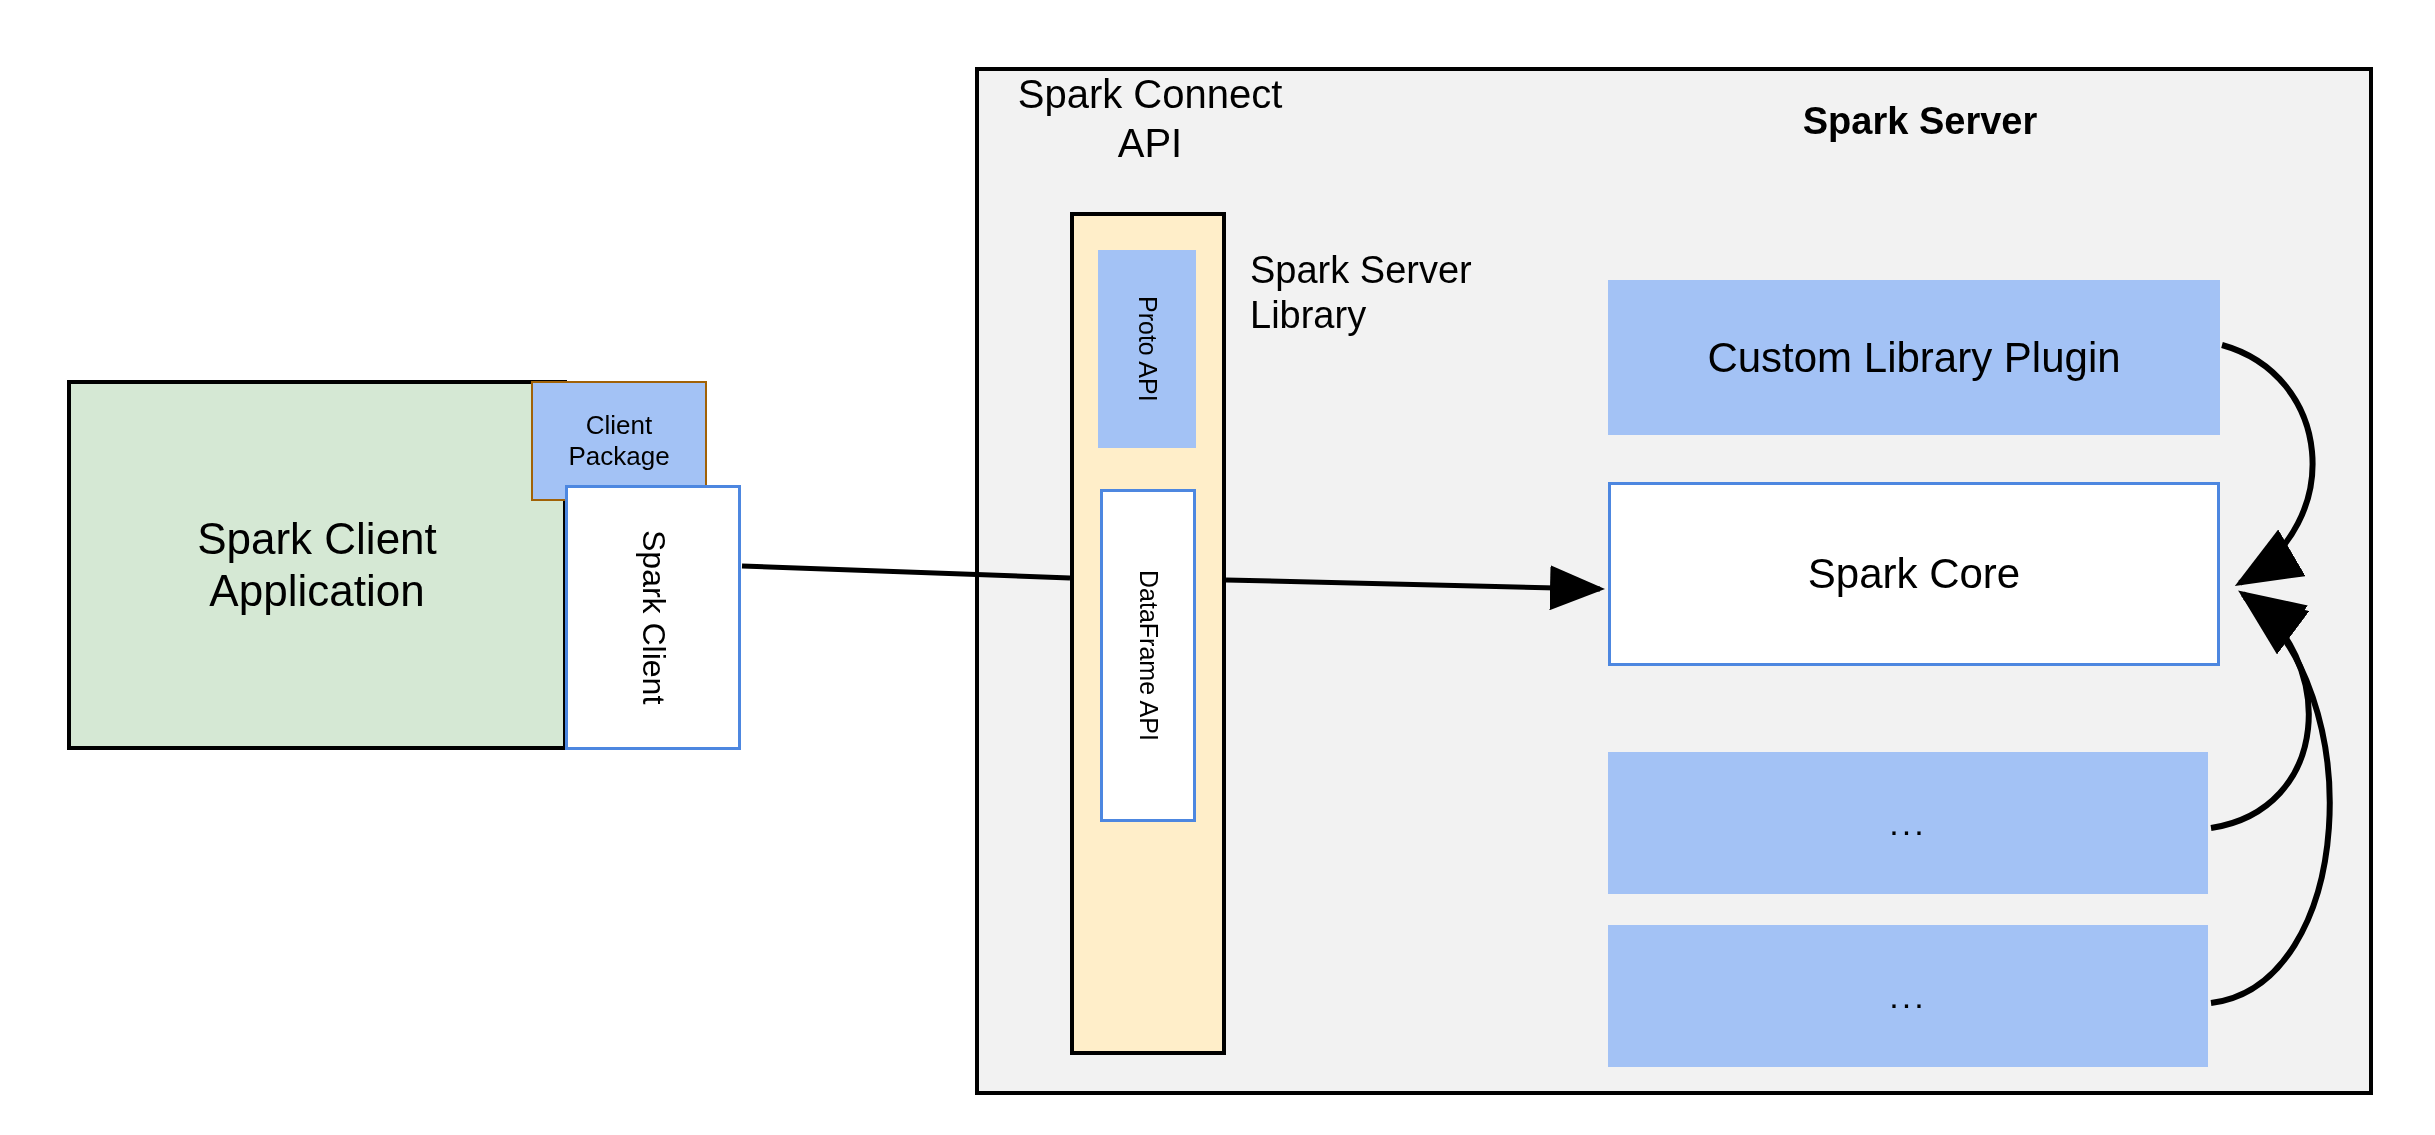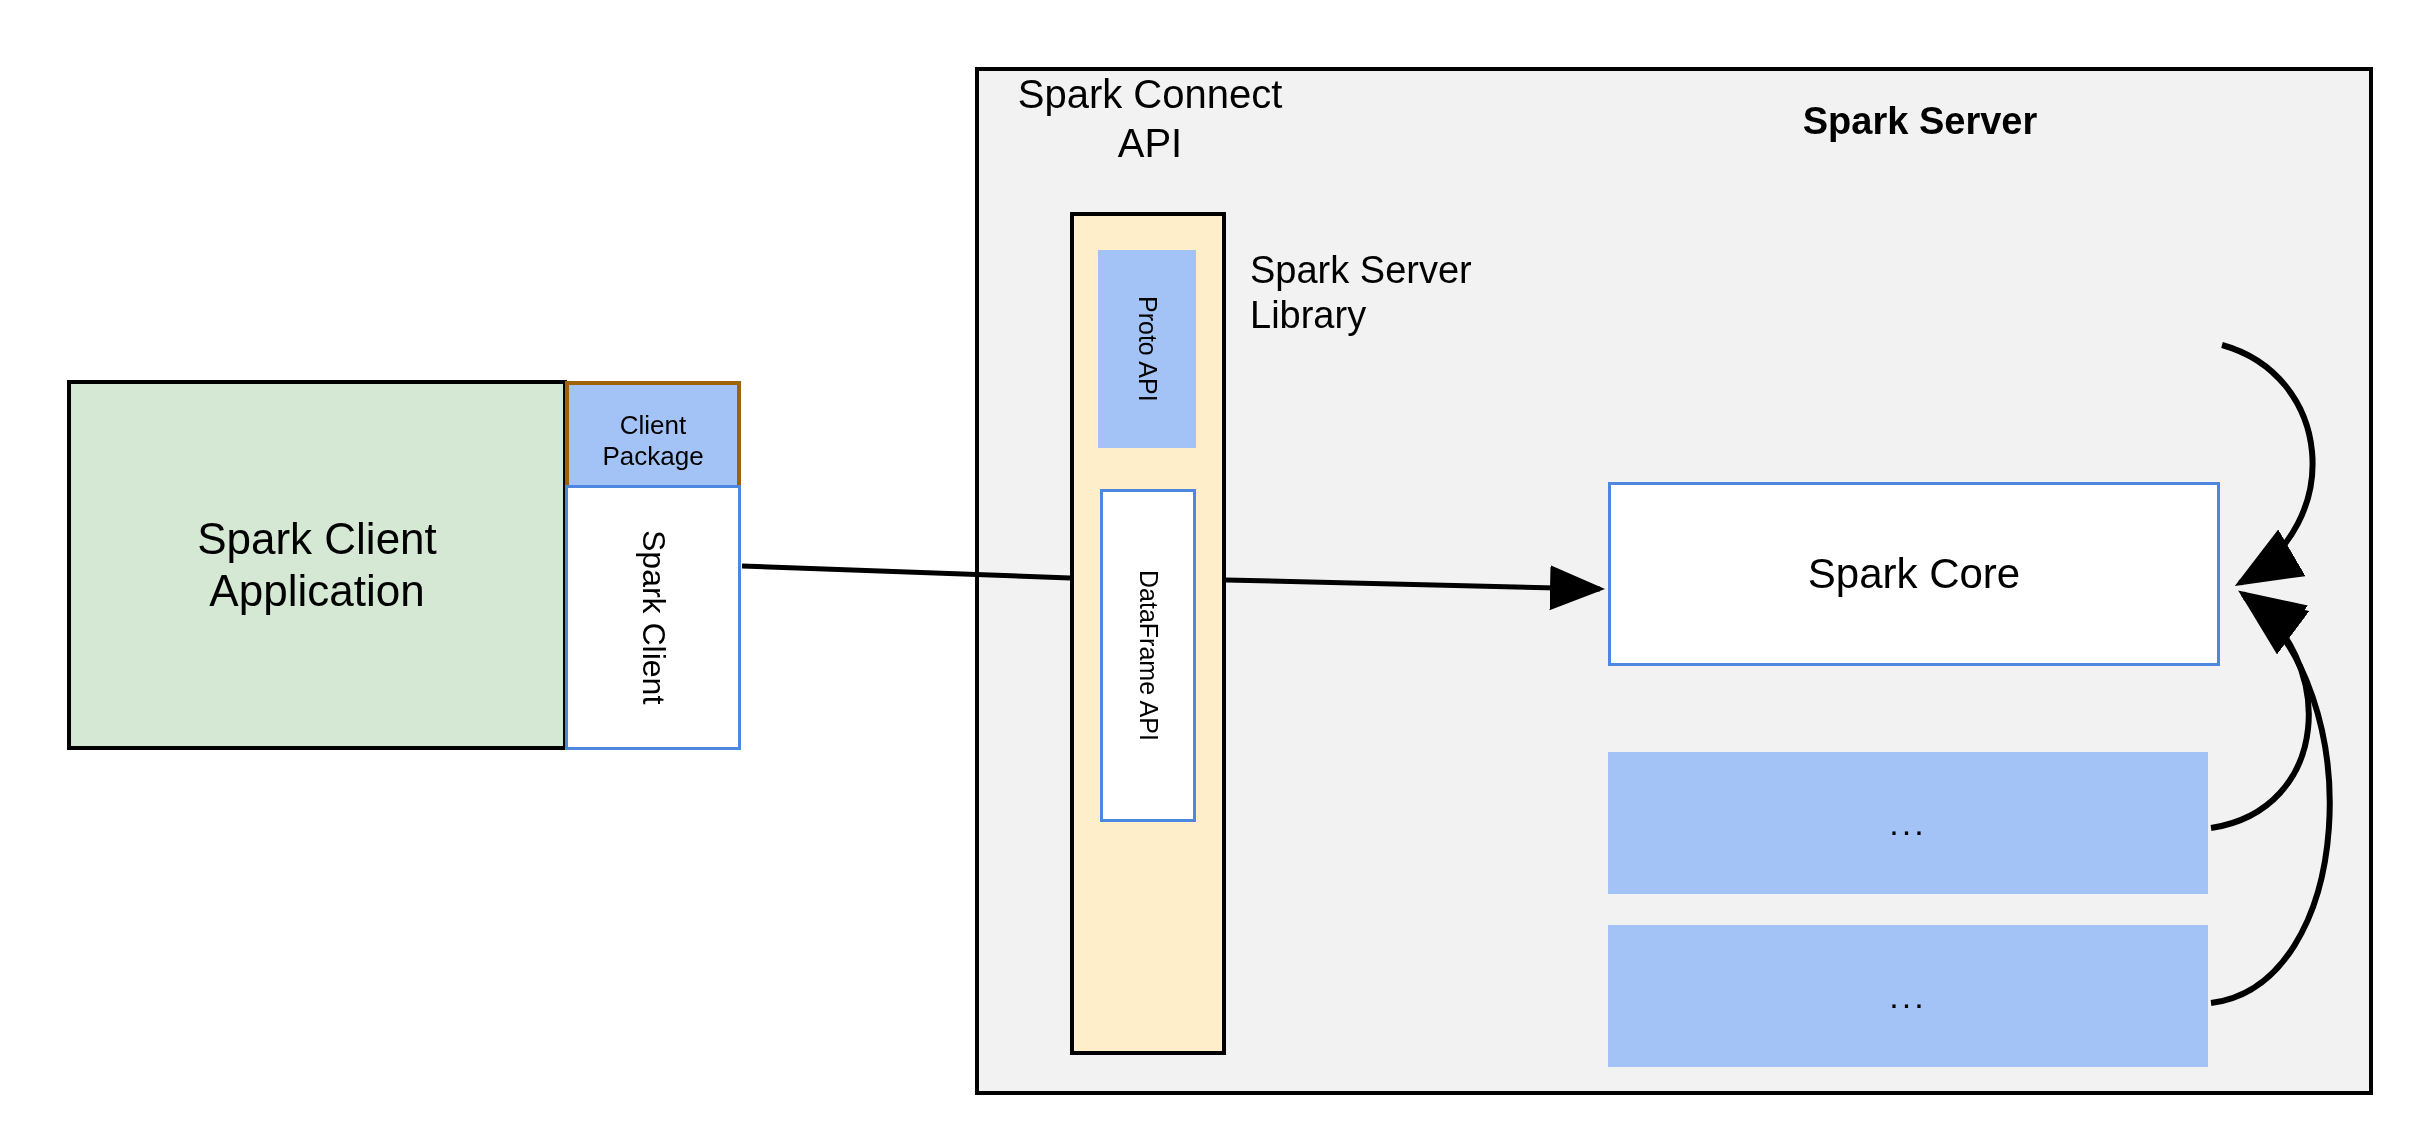--- a/index.html
+++ b/index.html
@@ -33,24 +33,24 @@
   #client-app-box {
     left: 67px;  top: 380px;
     width: 500px; height: 370px;
     background: #d5e8d4;
     border: 4px solid #000000;
     font-size: 44px;
   }
   #client-app-label { white-space: pre-line; }
 
   #client-package-box {
-    left: 565px; top: 381px;
+    left: 531px; top: 381px;
     width: 176px; height: 120px;
     background: #a3c2f5;
-    border: 4px solid #a16207;
+    border: 2px solid #a16207;
     font-size: 26px;
   }
   #client-package-label { white-space: pre-line; }
 
   #spark-client-box {
     left: 565px; top: 485px;
     width: 176px; height: 265px;
     background: #ffffff;
     border: 3px solid #4d87e0;
     font-size: 32px;
@@ -194,20 +194,21 @@
   <div class="box" id="connect-api-column"></div>
 
   <div class="box" id="proto-api-box">
     <span id="proto-api-label">Proto API</span>
   </div>
 
   <div class="box" id="dataframe-api-box">
     <span id="dataframe-api-label">DataFrame API</span>
   </div>
 
+  <div class="box" id="custom-library-plugin-box">Custom Library Plugin</div>
 
   <div class="box" id="spark-core-box">Spark Core</div>
 
   <div class="box" id="ellipsis-box-1">...</div>
 
   <div class="box" id="ellipsis-box-2">...</div>
 
   <div class="box" id="client-app-box">
     <span id="client-app-label">Spark Client
 Application</span>

